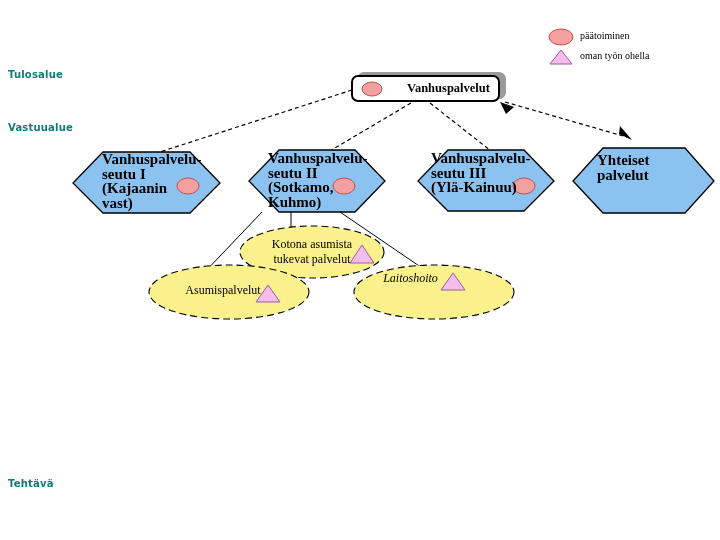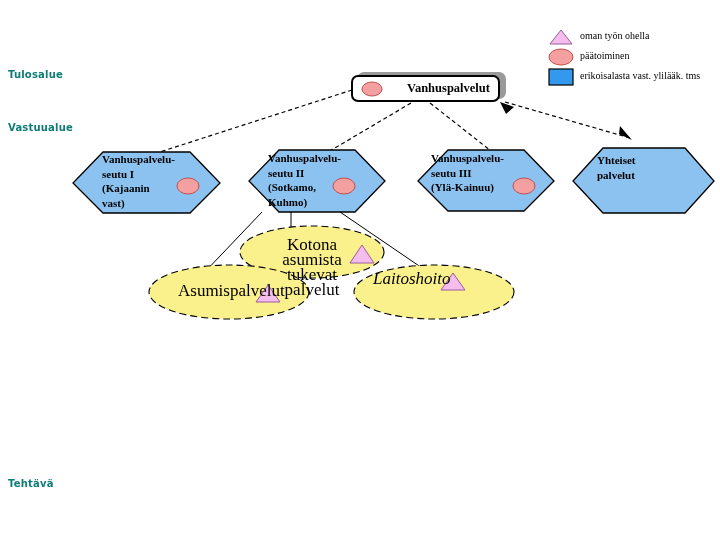--- a/index.html
+++ b/index.html
@@ -103,30 +103,30 @@
     font-family: "Liberation Serif", serif;
     font-weight: bold;
     font-size: 12.5px;
     color: #000000;
     white-space: nowrap;
   }
   .hex-text {
     position: absolute;
     font-family: "Liberation Serif", serif;
     font-weight: bold;
-    font-size: 11px;
+    font-size: 15px;
     line-height: 14.5px;
     color: #000000;
   }
 
   
   .ell-text {
     position: absolute;
     font-family: "Liberation Serif", serif;
-    font-size: 17px;
+    font-size: 12px;
     line-height: 15px;
     color: #000000;
     text-align: center;
   }
 
   
   .marker { display: block; }
 </style>
 </head>
 <body>
@@ -235,34 +235,28 @@
   </div>
 
   <div class="row-label" id="label-tulosalue">Tulosalue</div>
   <div class="row-label" id="label-vastuualue">Vastuualue</div>
   <div class="row-label" id="label-tehtava">Tehtävä</div>
 
   <div id="legend">
 
     <div class="legend-row">
       <svg class="legend-key" viewBox="0 0 30 18">
+        <ellipse cx="15" cy="9" rx="12" ry="8" fill="#F4A0A0" stroke="#C05050" stroke-width="1"></ellipse>
+      </svg>
+      <span class="legend-text">päätoiminen</span>
+    </div>
+
+    <div class="legend-row">
+      <svg class="legend-key" viewBox="0 0 30 18">
         <polygon points="15,2 26,16 4,16" fill="#F5BDEE" stroke="#9B5BA0" stroke-width="1"></polygon>
       </svg>
       <span class="legend-text">oman työn ohella</span>
     </div>
 
-    <div class="legend-row">
-      <svg class="legend-key" viewBox="0 0 30 18">
-        <ellipse cx="15" cy="9" rx="12" ry="8" fill="#F4A0A0" stroke="#C05050" stroke-width="1"></ellipse>
-      </svg>
-      <span class="legend-text">päätoiminen</span>
-    </div>
-
-    <div class="legend-row">
-      <svg class="legend-key" viewBox="0 0 30 18">
-        <rect x="3" y="1" width="24" height="16" fill="#3399EE" stroke="#000000" stroke-width="1.2"></rect>
-      </svg>
-      <span class="legend-text">erikoisalasta vast. ylilääk. tms</span>
-    </div>
 
   </div>
 
 </div>
 
 </body></html>

